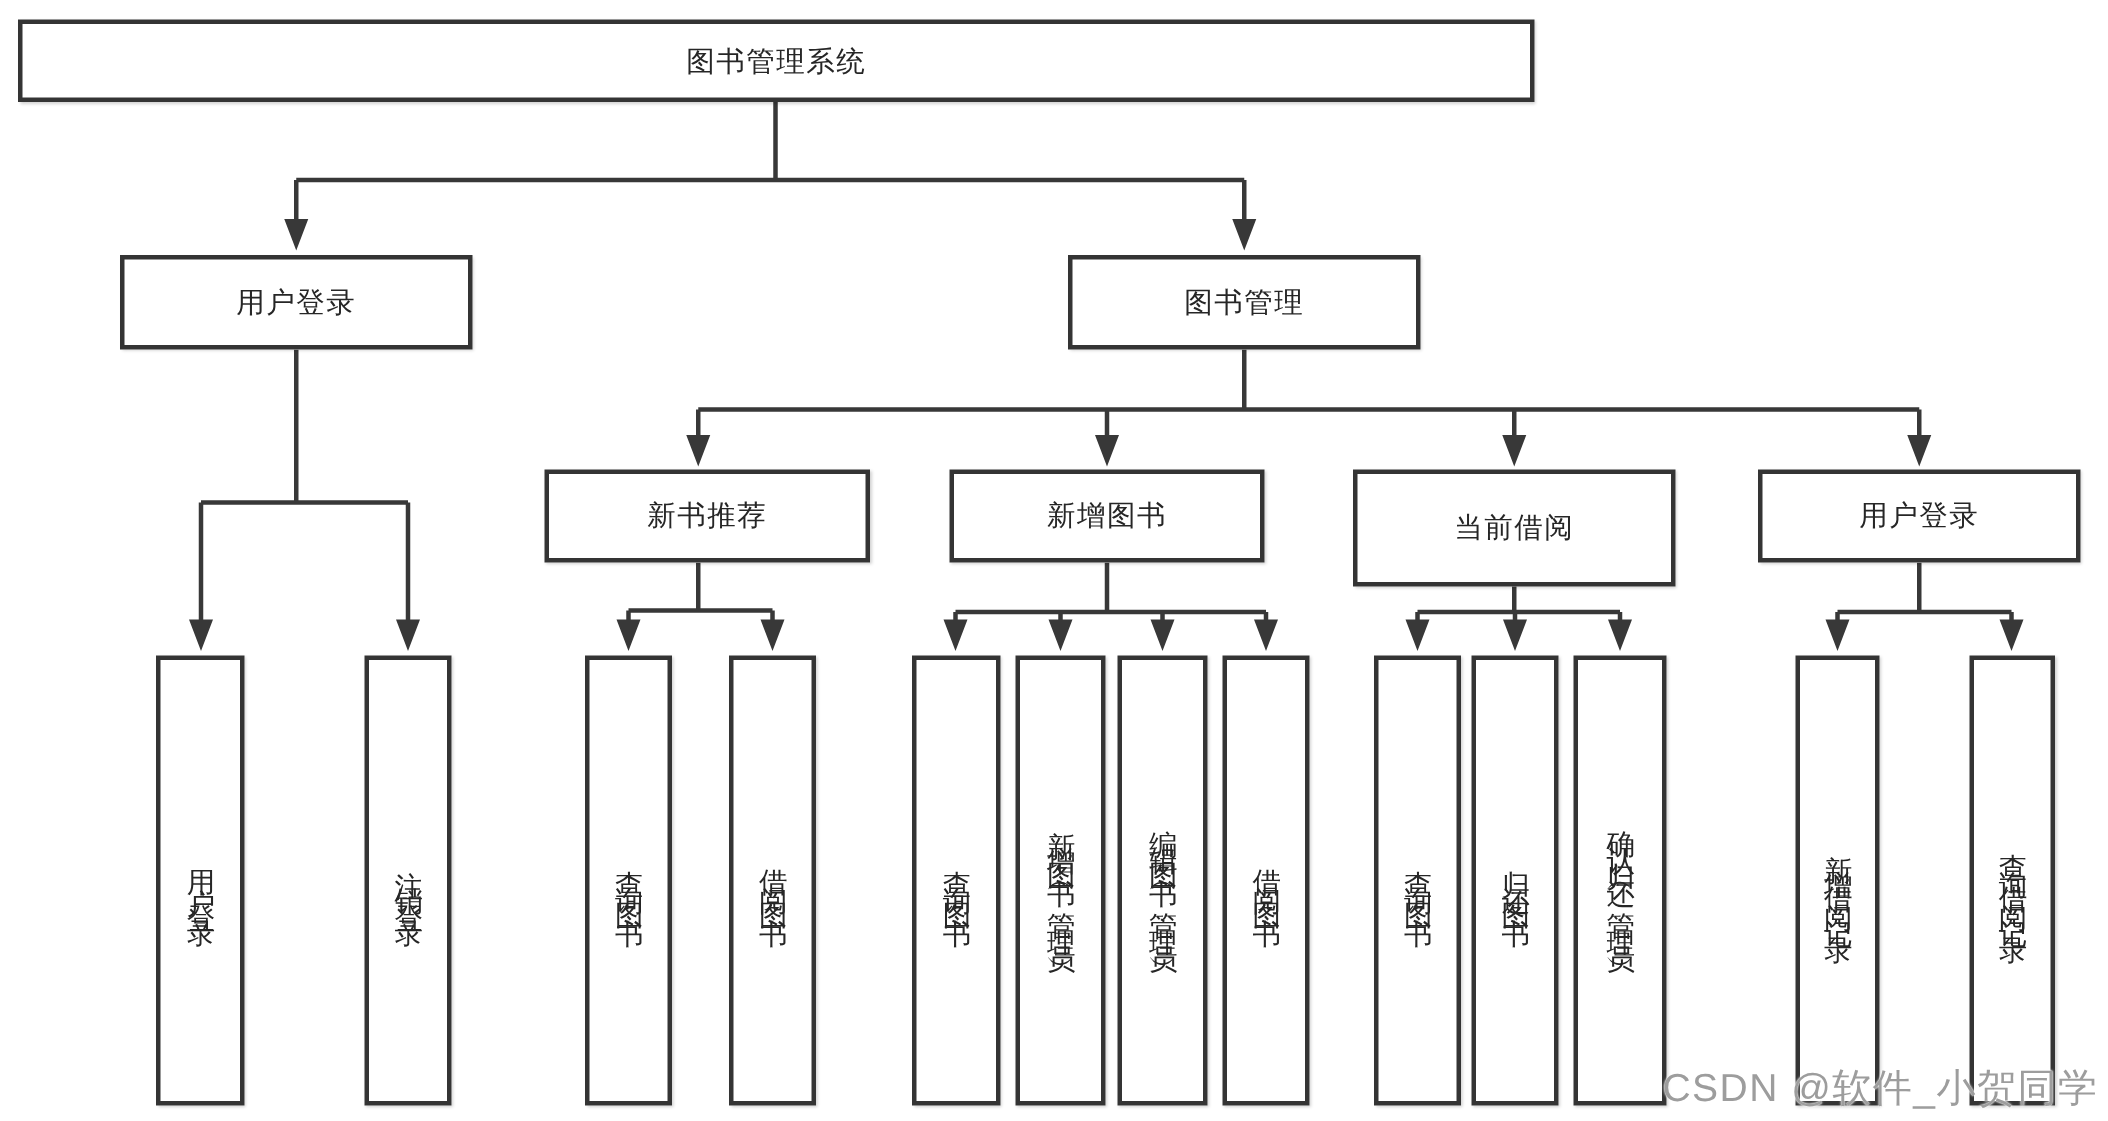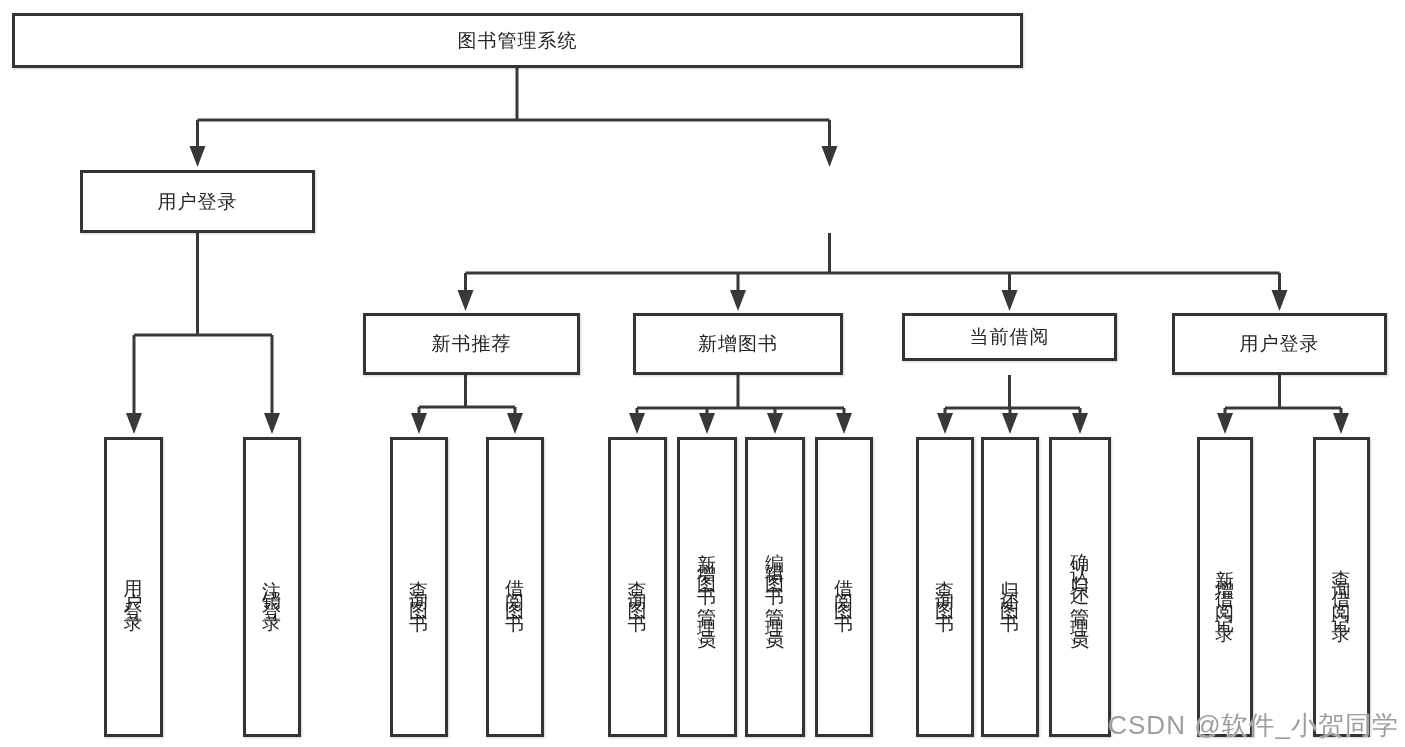--- a/index.html
+++ b/index.html
@@ -86,24 +86,25 @@
          M937 413 L953 413 L945 434 Z
          M1002 413 L1018 413 L1010 434 Z
          M1072 413 L1088 413 L1080 434 Z
          M1217 413 L1233 413 L1225 434 Z
          M1333 413 L1349 413 L1341 434 Z" fill="#383838"></path>
   </svg>
 
   <div class="node h" style="left:12px;top:13px;width:1011px;height:55px">图书管理系统</div>
 
   <div class="node h" style="left:80px;top:170px;width:235px;height:63px">用户登录</div>
+  <div class="node h" style="left:712px;top:170px;width:235px;height:63px">图书管理</div>
 
   <div class="node h" style="left:363px;top:313px;width:217px;height:62px">新书推荐</div>
   <div class="node h" style="left:633px;top:313px;width:210px;height:62px">新增图书</div>
-  <div class="node h" style="left:902px;top:313px;width:215px;height:48px">当前借阅</div>
+  <div class="node h" style="left:902px;top:313px;width:215px;height:78px">当前借阅</div>
   <div class="node h" style="left:1172px;top:313px;width:215px;height:62px">用户登录</div>
 
   <div class="node v" style="left:104px;top:437px;width:59px;height:300px">用户登录</div>
   <div class="node v" style="left:243px;top:437px;width:58px;height:300px">注销登录</div>
 
   <div class="node v" style="left:390px;top:437px;width:58px;height:300px">查询图书</div>
   <div class="node v" style="left:486px;top:437px;width:58px;height:300px">借阅图书</div>
 
   <div class="node v" style="left:608px;top:437px;width:59px;height:300px">查询图书</div>
   <div class="node v" style="left:677px;top:437px;width:60px;height:300px">新增图书（管理员）</div>

